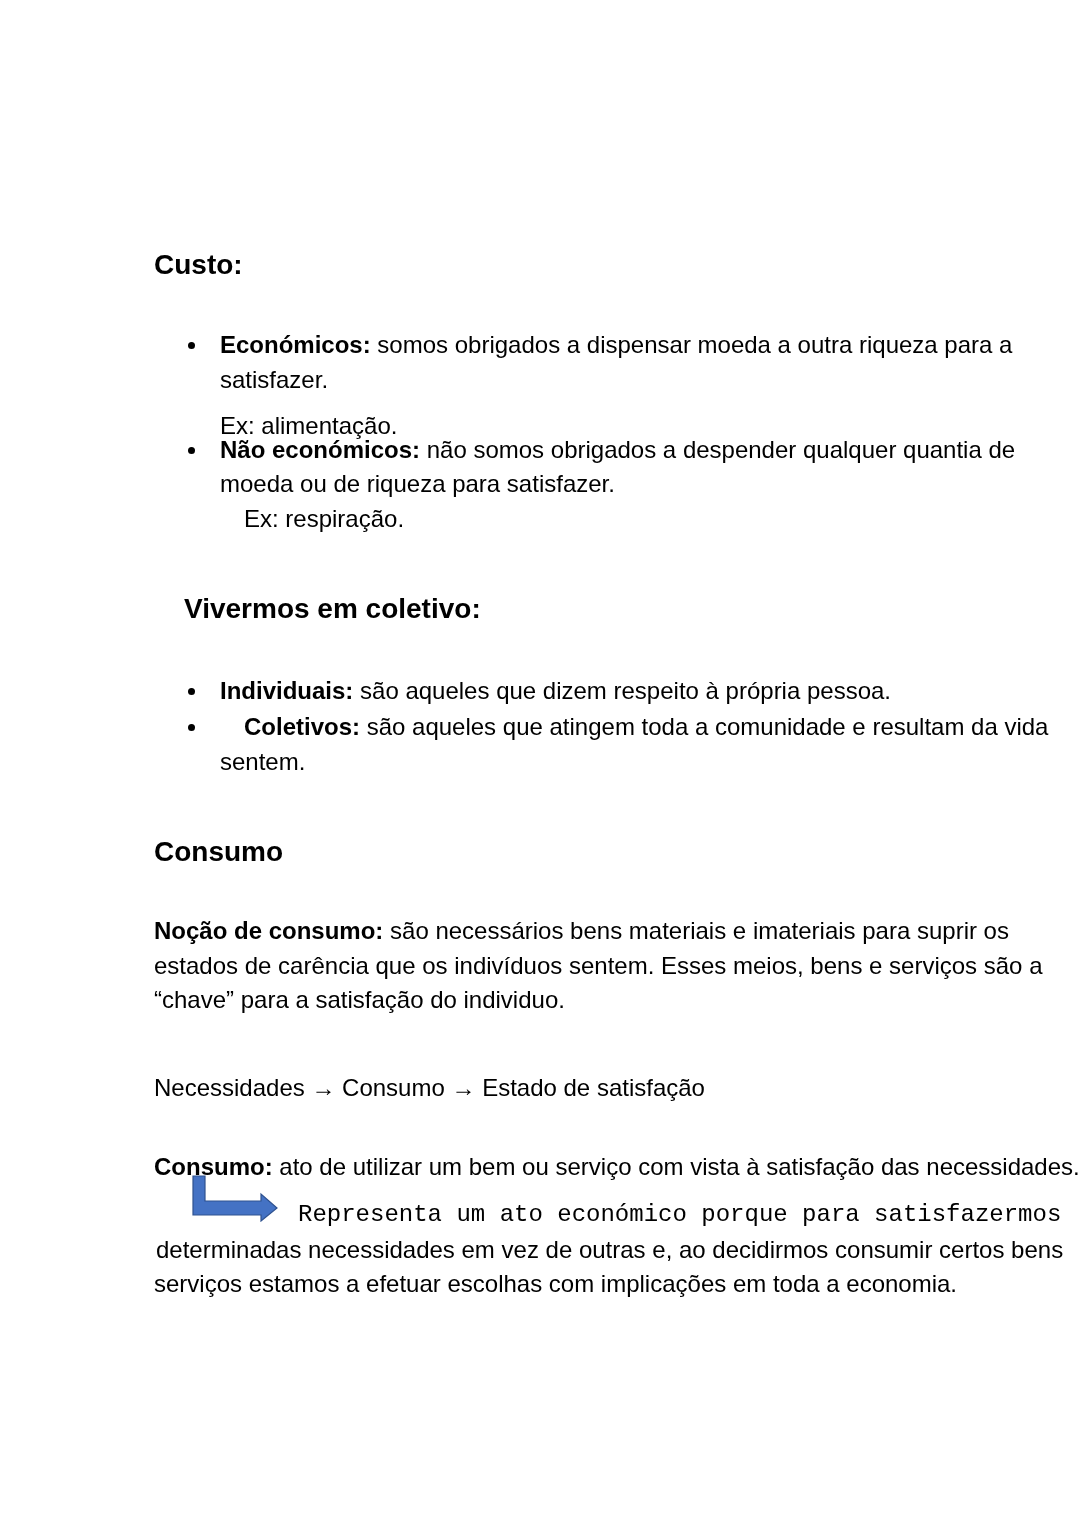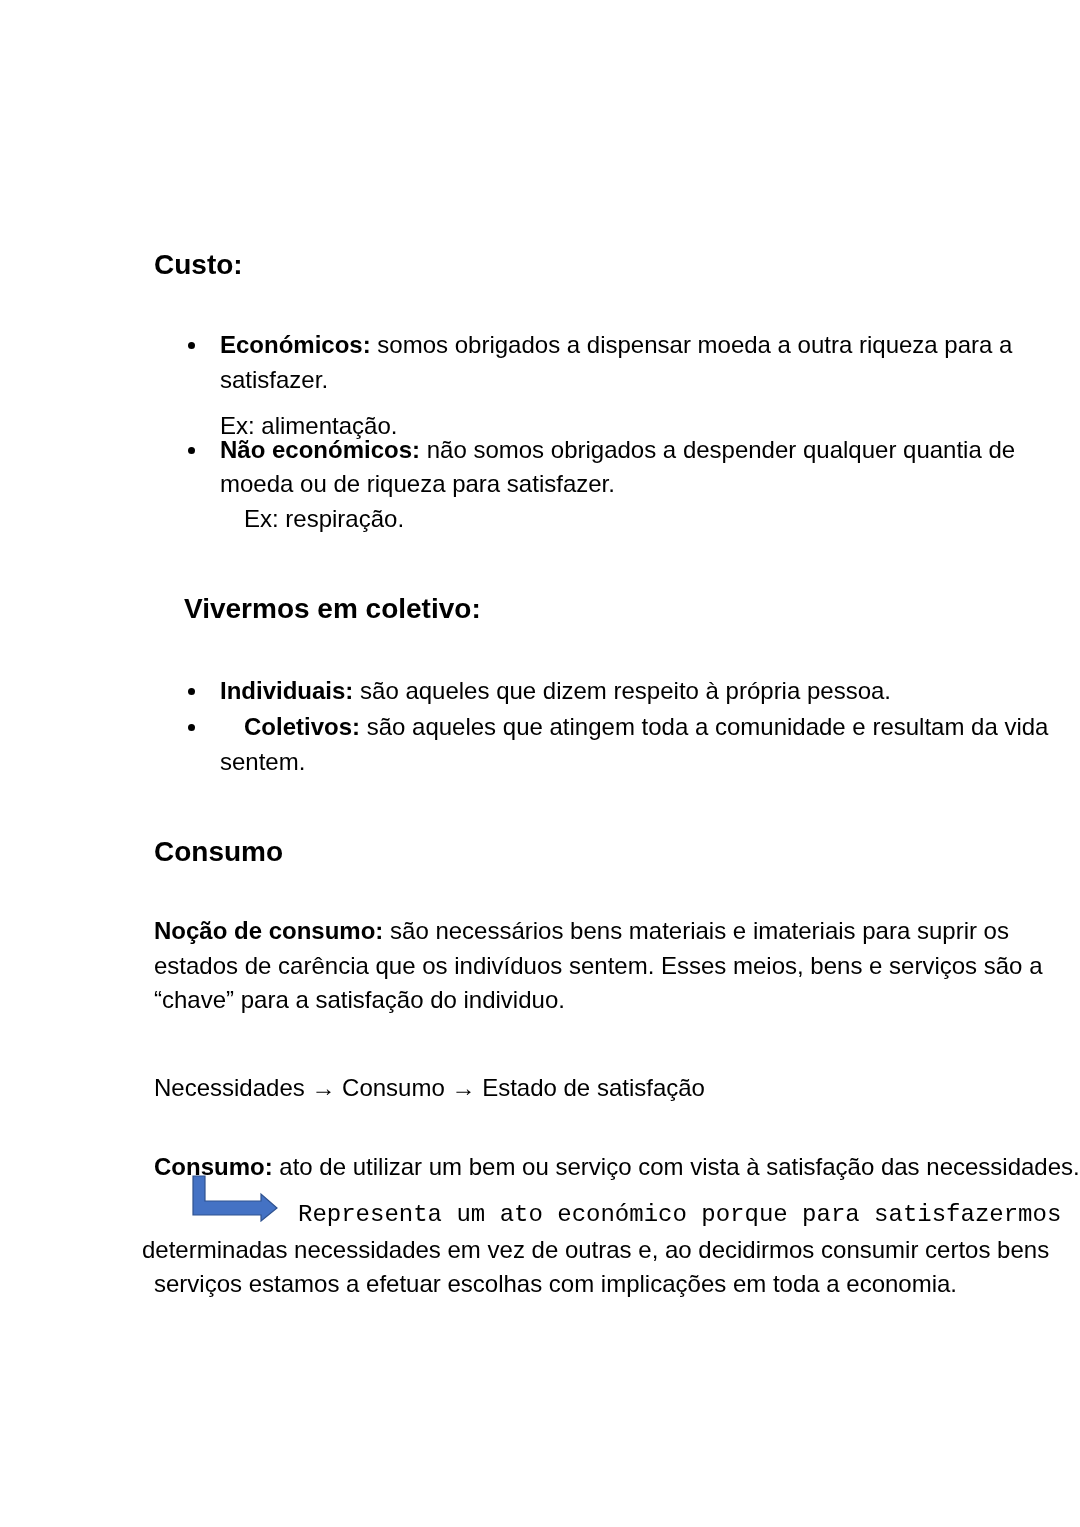--- a/index.html
+++ b/index.html
@@ -43,14 +43,14 @@
 
 <div class="line" style="left:154px; top:1076px;">Necessidades → Consumo → Estado de satisfação</div>
 
 <div class="line" style="left:154px; top:1155px;"><b>Consumo:</b><span> ato de utilizar um bem ou serviço com vista à satisfação das necessidades.</span></div>
 
 <svg class="arrow" width="92" height="48" viewBox="0 0 92 48">
   <path d="M3 2 L15 2 L15 27 L71 27 L71 20 L87 34 L71 47 L71 41 L3 41 Z" fill="#4472C4" stroke="#2F528F" stroke-width="1.2"></path>
 </svg>
 
 <div class="line" style="left:298px; top:1203px;font-family:Liberation Mono, monospace;">Representa um ato económico porque para satisfazermos</div>
-<div class="line" style="left:142px; top:1238px;">determinadas necessidades em vez de outras e, ao decidirmos consumir certos bens</div>
+<div class="line" style="left:156px; top:1238px;">determinadas necessidades em vez de outras e, ao decidirmos consumir certos bens</div>
 <div class="line" style="left:154px; top:1272px;">serviços estamos a efetuar escolhas com implicações em toda a economia.</div>
 
 </body></html>

